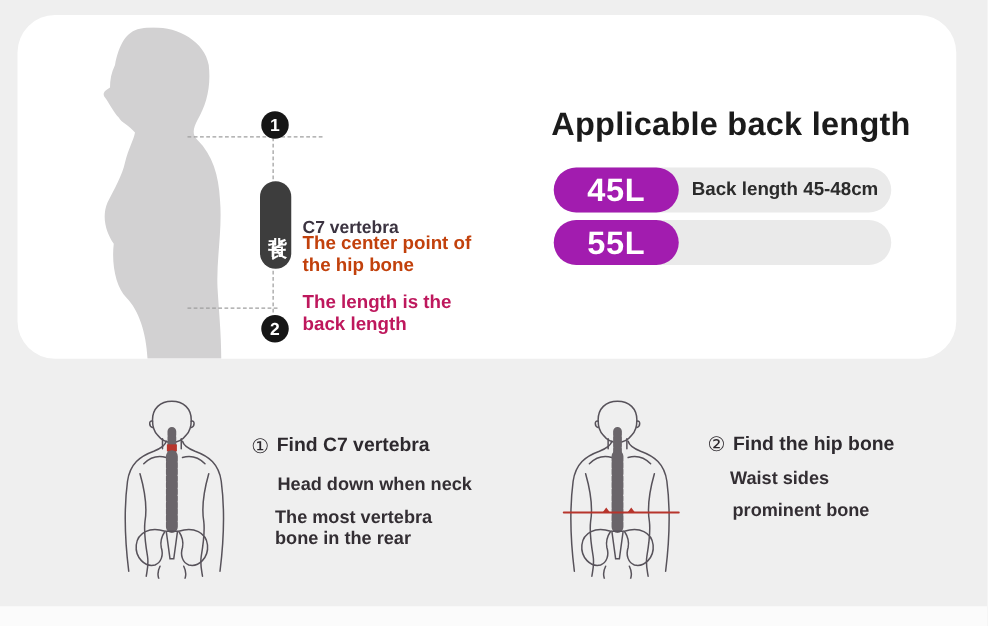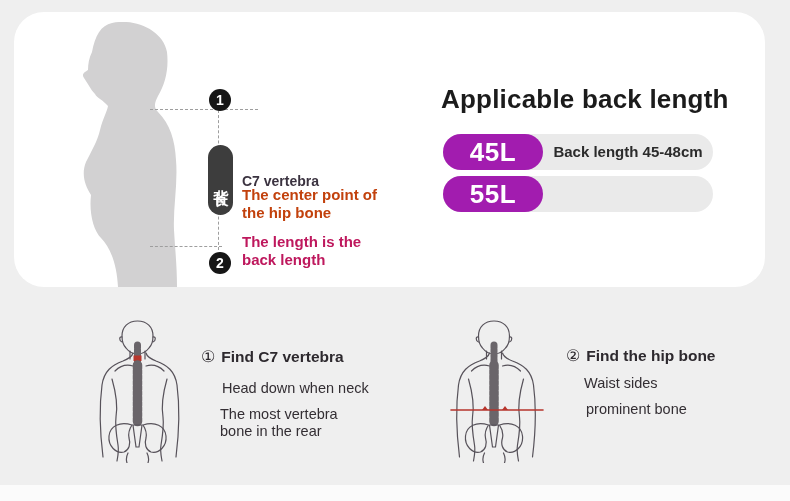--- a/index.html
+++ b/index.html
@@ -64,21 +64,21 @@
   }
 
   
   .figure-svg { position:absolute; }
   .fig-left  { left:92px;  top:313px; }
   .fig-right { left:446px; top:313px; }
 
   .step-title { position:absolute; display:flex; align-items:center; gap:6px;
     font-size:15.5px; font-weight:bold; color:#2d292e; }
   .step-circled { font-size:16px; font-weight:normal; color:#2d292e; }
-  .step-sub { position:absolute; font-size:14.5px; font-weight:normal; color:#332e33; line-height:17px; }
+  .step-sub { position:absolute; font-size:14.5px; font-weight:bold; color:#332e33; line-height:17px; }
 
   .t1-title { left:201px; top:347px; }
   .t1-line1 { left:222px; top:380px; }
   .t1-line2 { left:220px; top:406px; }
   .t2-title { left:566px; top:346px; }
   .t2-line1 { left:584px; top:375px; }
   .t2-line2 { left:586px; top:401px; }
 
   .bottom-strip {
     position:absolute; left:0; top:485px; width:790px; height:16px;

